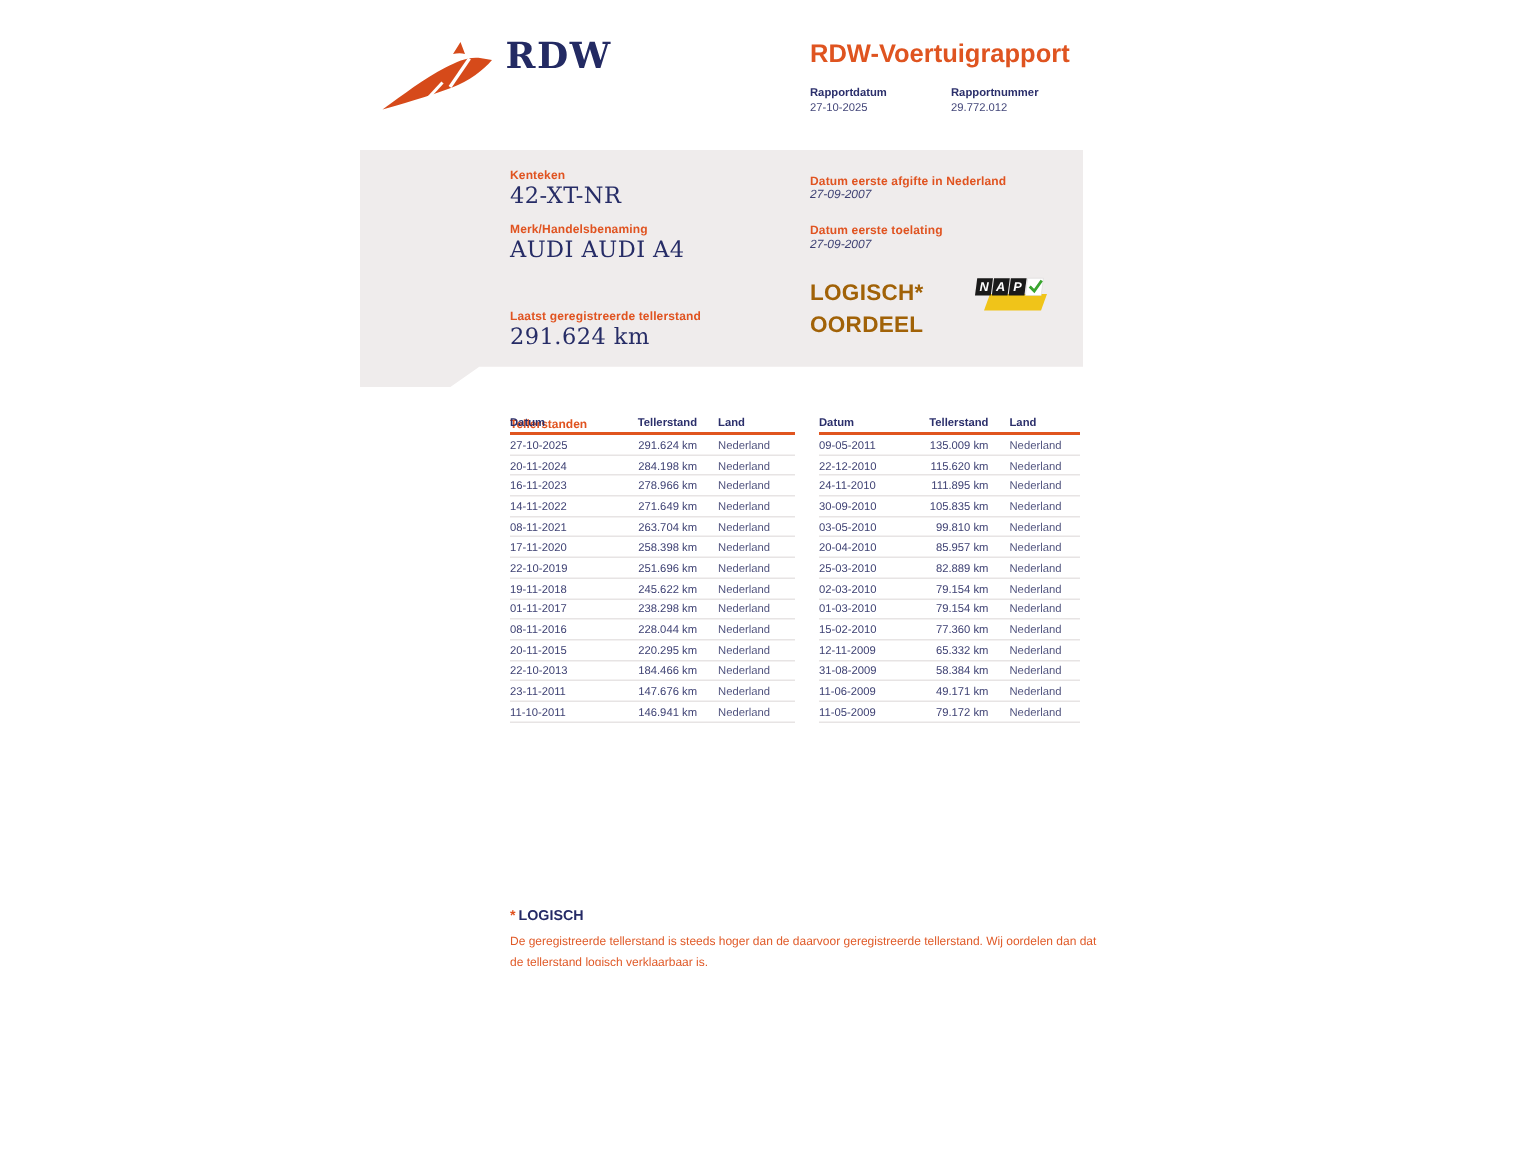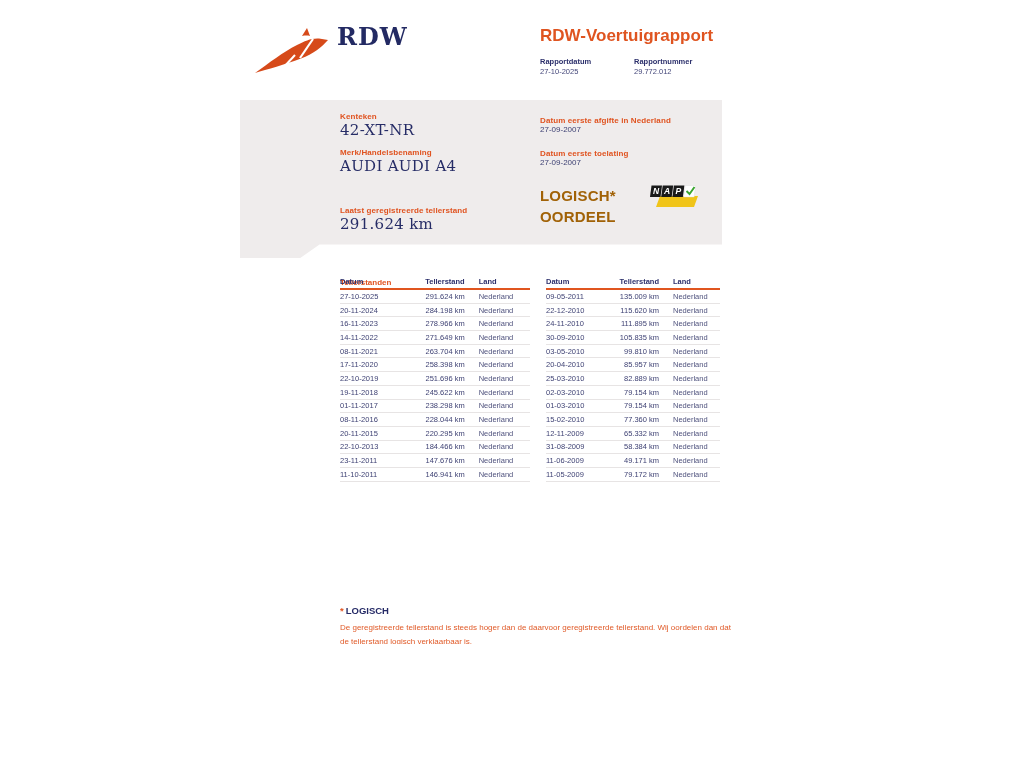--- a/index.html
+++ b/index.html
@@ -28,21 +28,21 @@
   .panel {
     position:absolute; left:240px; top:100px; width:482px; height:158px;
     background:#efecec;
     clip-path:polygon(0 0, 100% 0, 100% 91.5%, 16.5% 91.5%, 12.5% 100%, 0 100%);
   }
   .lbl { position:absolute; font-size:8px; font-weight:bold; color:#e05320; letter-spacing:.1px; }
   .val-big {
     position:absolute; font-family:"DejaVu Serif", serif; font-size:15px;
     color:#262c66; letter-spacing:.3px;
   }
-  .val-sm { position:absolute; font-size:8px; color:#3c3f72; }
+  .val-sm { position:absolute; font-size:8px; color:#3c3f72;font-style:italic; }
   .p-kenteken-l { left:100px; top:12px; } .p-kenteken-v { left:100px; top:21px; }
   .p-merk-l { left:100px; top:48px; }     .p-merk-v { left:100px; top:57px; }
   .p-teller-l { left:100px; top:106px; }  .p-teller-v { left:100px; top:115px; }
   .p-afgifte-l { left:300px; top:16px; }  .p-afgifte-v { left:300px; top:25px; }
   .p-toelating-l { left:300px; top:49px; }.p-toelating-v { left:300px; top:58px; }
   .oordeel {
     position:absolute; left:300px; top:85px; font-size:15px; font-weight:800;
     color:#a16207; line-height:21px; letter-spacing:.2px;
   }
   .nap-logo { position:absolute; left:408px; top:84px; width:50px; height:24px; }

